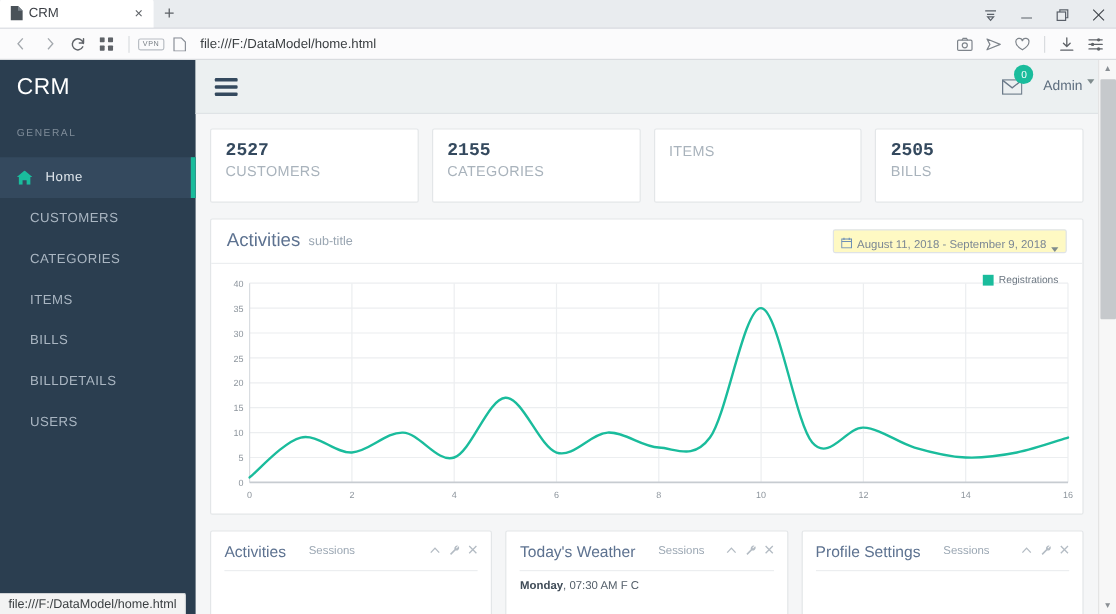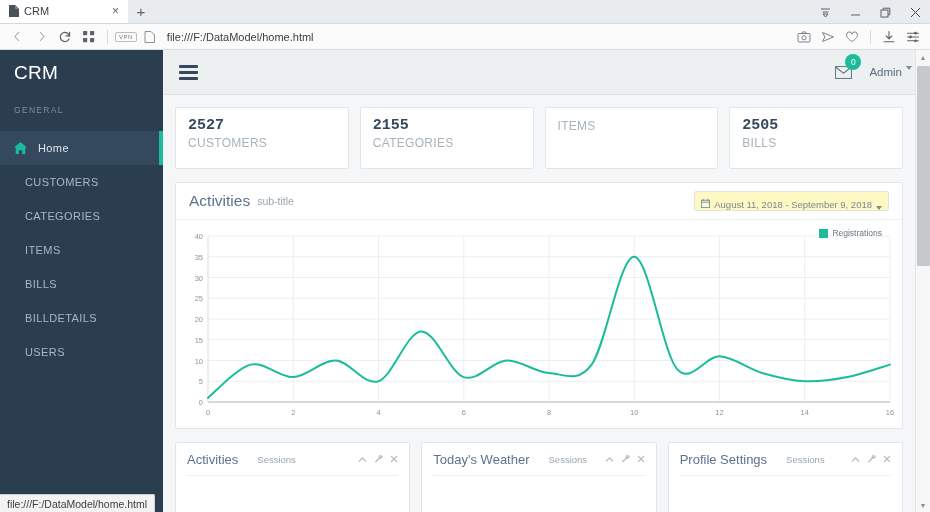--- a/index.html
+++ b/index.html
@@ -440,20 +440,23 @@
                   </svg></span>
               <span><svg width="9" height="9" viewBox="0 0 9 9">
                     <path d="M8.2 1.3L6.5 3 6 2.5 7.7.8a2.4 2.4 0 0 0-3 3L1 7.5l.9.9 3.7-3.7a2.4 2.4 0 0 0 3-3z" fill="#b4bcc4"></path>
                   </svg></span>
               <span><svg width="8" height="8" viewBox="0 0 8 8">
                     <path d="M1 1l6 6M7 1L1 7" stroke="#b4bcc4" stroke-width="1.1"></path>
                   </svg></span>
             </span>
           </div>
           <div class="widget-rule"></div>
+          <div class="widget-body">
+            <span class="weather-day">Monday</span><span>, 07:30 AM F C</span>
+          </div>
         </div>
 
         <div class="widget">
           <div class="widget-head">
             <span class="widget-title">Profile Settings</span>
             <span class="widget-sub">Sessions</span>
             <span class="widget-tools">
               <span><svg width="9" height="7" viewBox="0 0 9 7">
                     <path d="M1 5.5L4.5 1.8 8 5.5" fill="none" stroke="#b4bcc4" stroke-width="1.1"></path>
                   </svg></span>

